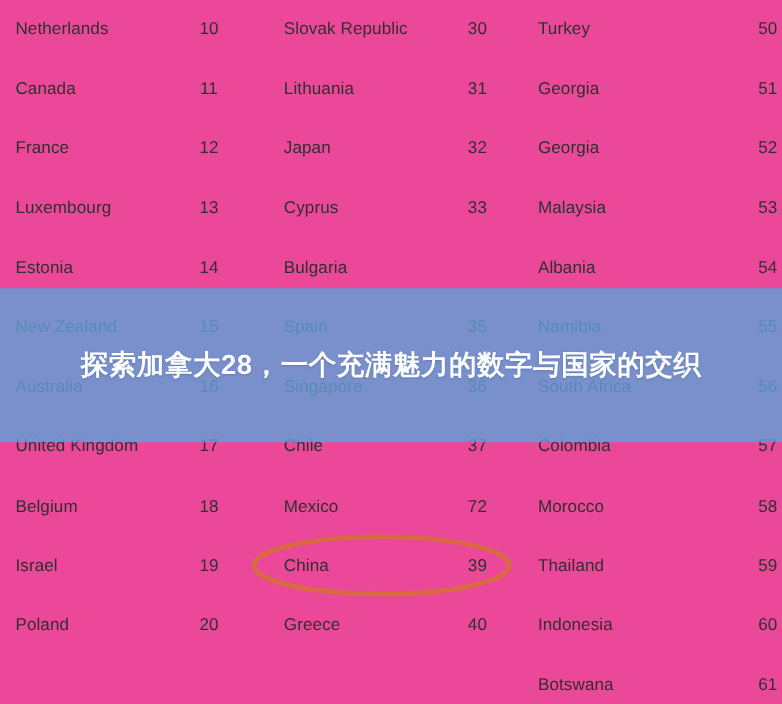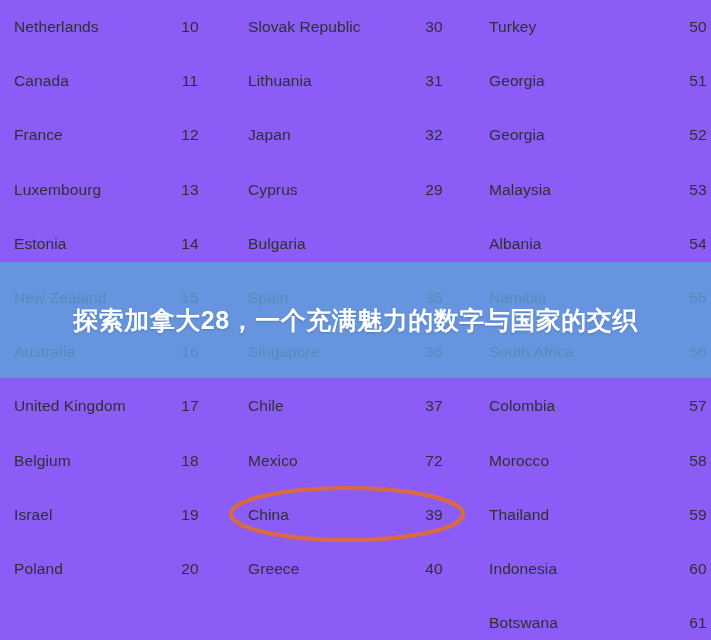--- a/index.html
+++ b/index.html
@@ -13,21 +13,21 @@
   body {
     font-family: "Liberation Sans", sans-serif;
     background: #ffffff;
     position: relative;
   }
 
   #page {
     position: relative;
     width: 711px;
     height: 640px;
-    background: #8b5cf6;
+    background: #ec4899;
     overflow: hidden;
   }
 
   
   #ranking-table {
     position: absolute;
     left: 0;
     top: 0;
     width: 711px;
   }
@@ -48,32 +48,32 @@
     white-space: nowrap;
     letter-spacing: 0.1px;
   }
 
   .cell.country { text-align: left; }
   .cell.num     { text-align: center; }
 
   
   .c1-country { left: 14px;  width: 150px; }
   .c1-num     { left: 170px; width: 40px;  }
-  .c2-country { left: 248px; width: 160px; }
+  .c2-country { left: 258px; width: 160px; }
   .c2-num     { left: 414px; width: 40px;  }
   .c3-country { left: 489px; width: 140px; }
   .c3-num     { left: 634px; width: 40px; margin-left: 44px;  }
 
   
   #promo-banner {
     position: absolute;
     left: 0;
     top: 262px;
     width: 711px;
-    height: 116px;
+    height: 140px;
     background: rgba(94, 163, 216, 0.80);
     z-index: 5;
     display: flex;
     align-items: center;
     justify-content: center;
   }
 
   #promo-title {
     font-size: 25px;
     font-weight: bold;
@@ -128,21 +128,21 @@
         <div class="cell c1-num num">12</div>
         <div class="cell c2-country country">Japan</div>
         <div class="cell c2-num num">32</div>
         <div class="cell c3-country country">Georgia</div>
         <div class="cell c3-num num">52</div>
       </div>
       <div class="rank-row">
         <div class="cell c1-country country">Luxembourg</div>
         <div class="cell c1-num num">13</div>
         <div class="cell c2-country country">Cyprus</div>
-        <div class="cell c2-num num">29</div>
+        <div class="cell c2-num num">33</div>
         <div class="cell c3-country country">Malaysia</div>
         <div class="cell c3-num num">53</div>
       </div>
       <div class="rank-row">
         <div class="cell c1-country country">Estonia</div>
         <div class="cell c1-num num">14</div>
         <div class="cell c2-country country">Bulgaria</div>
         <div class="cell c3-country country">Albania</div>
         <div class="cell c3-num num">54</div>
       </div>

